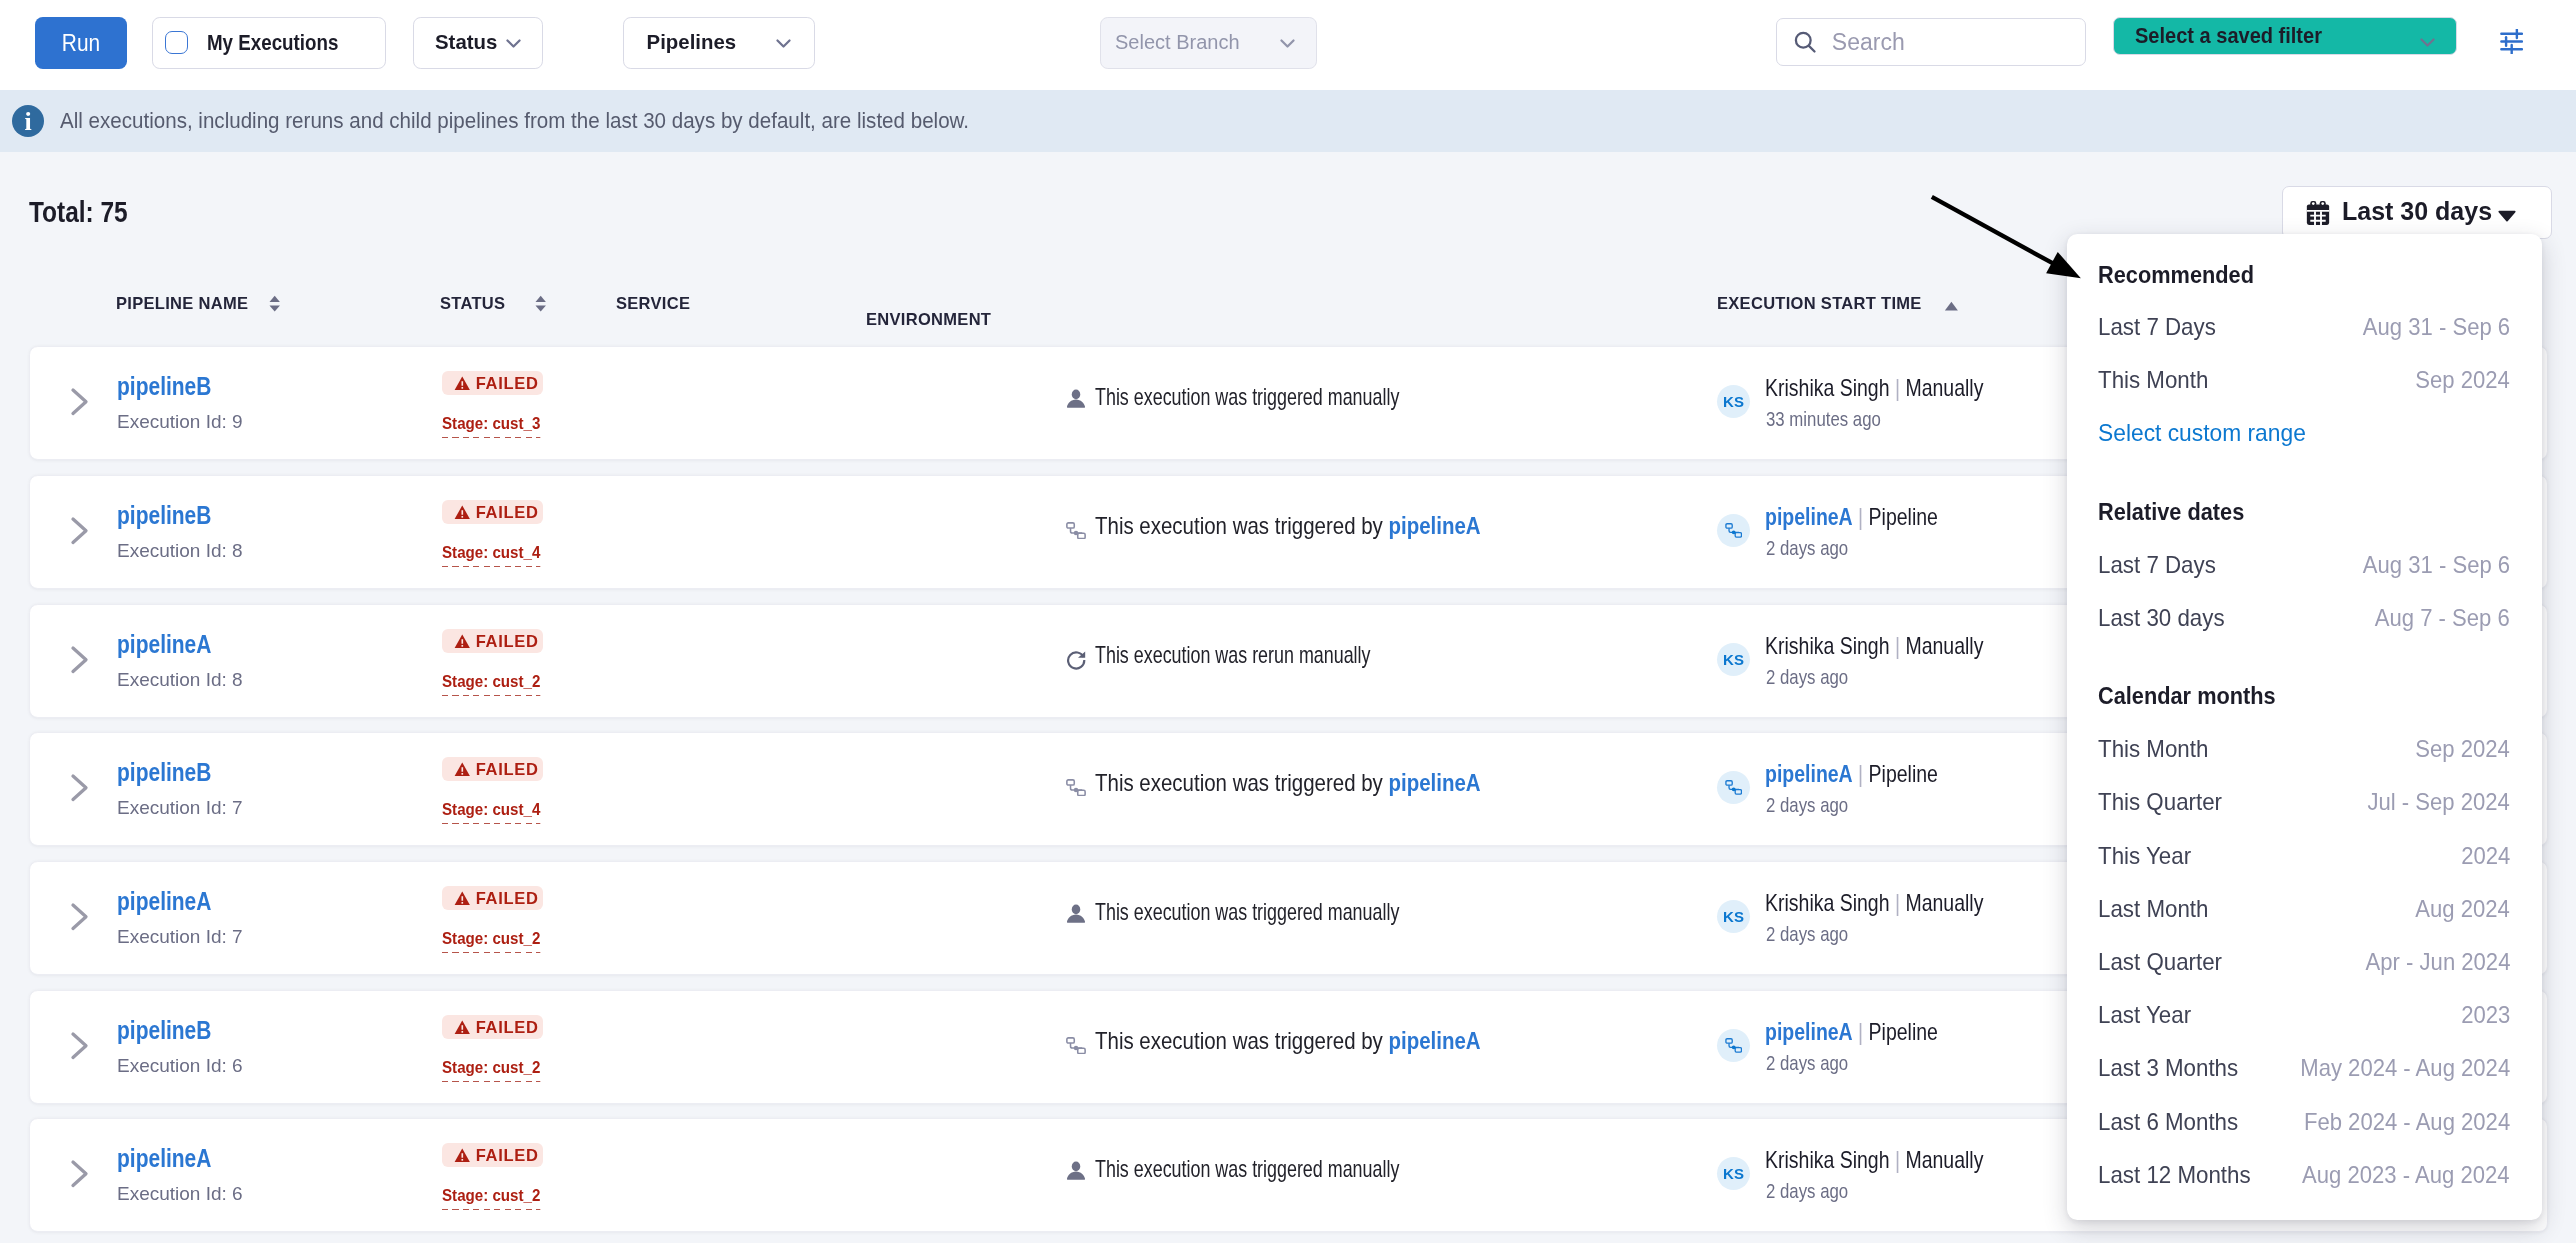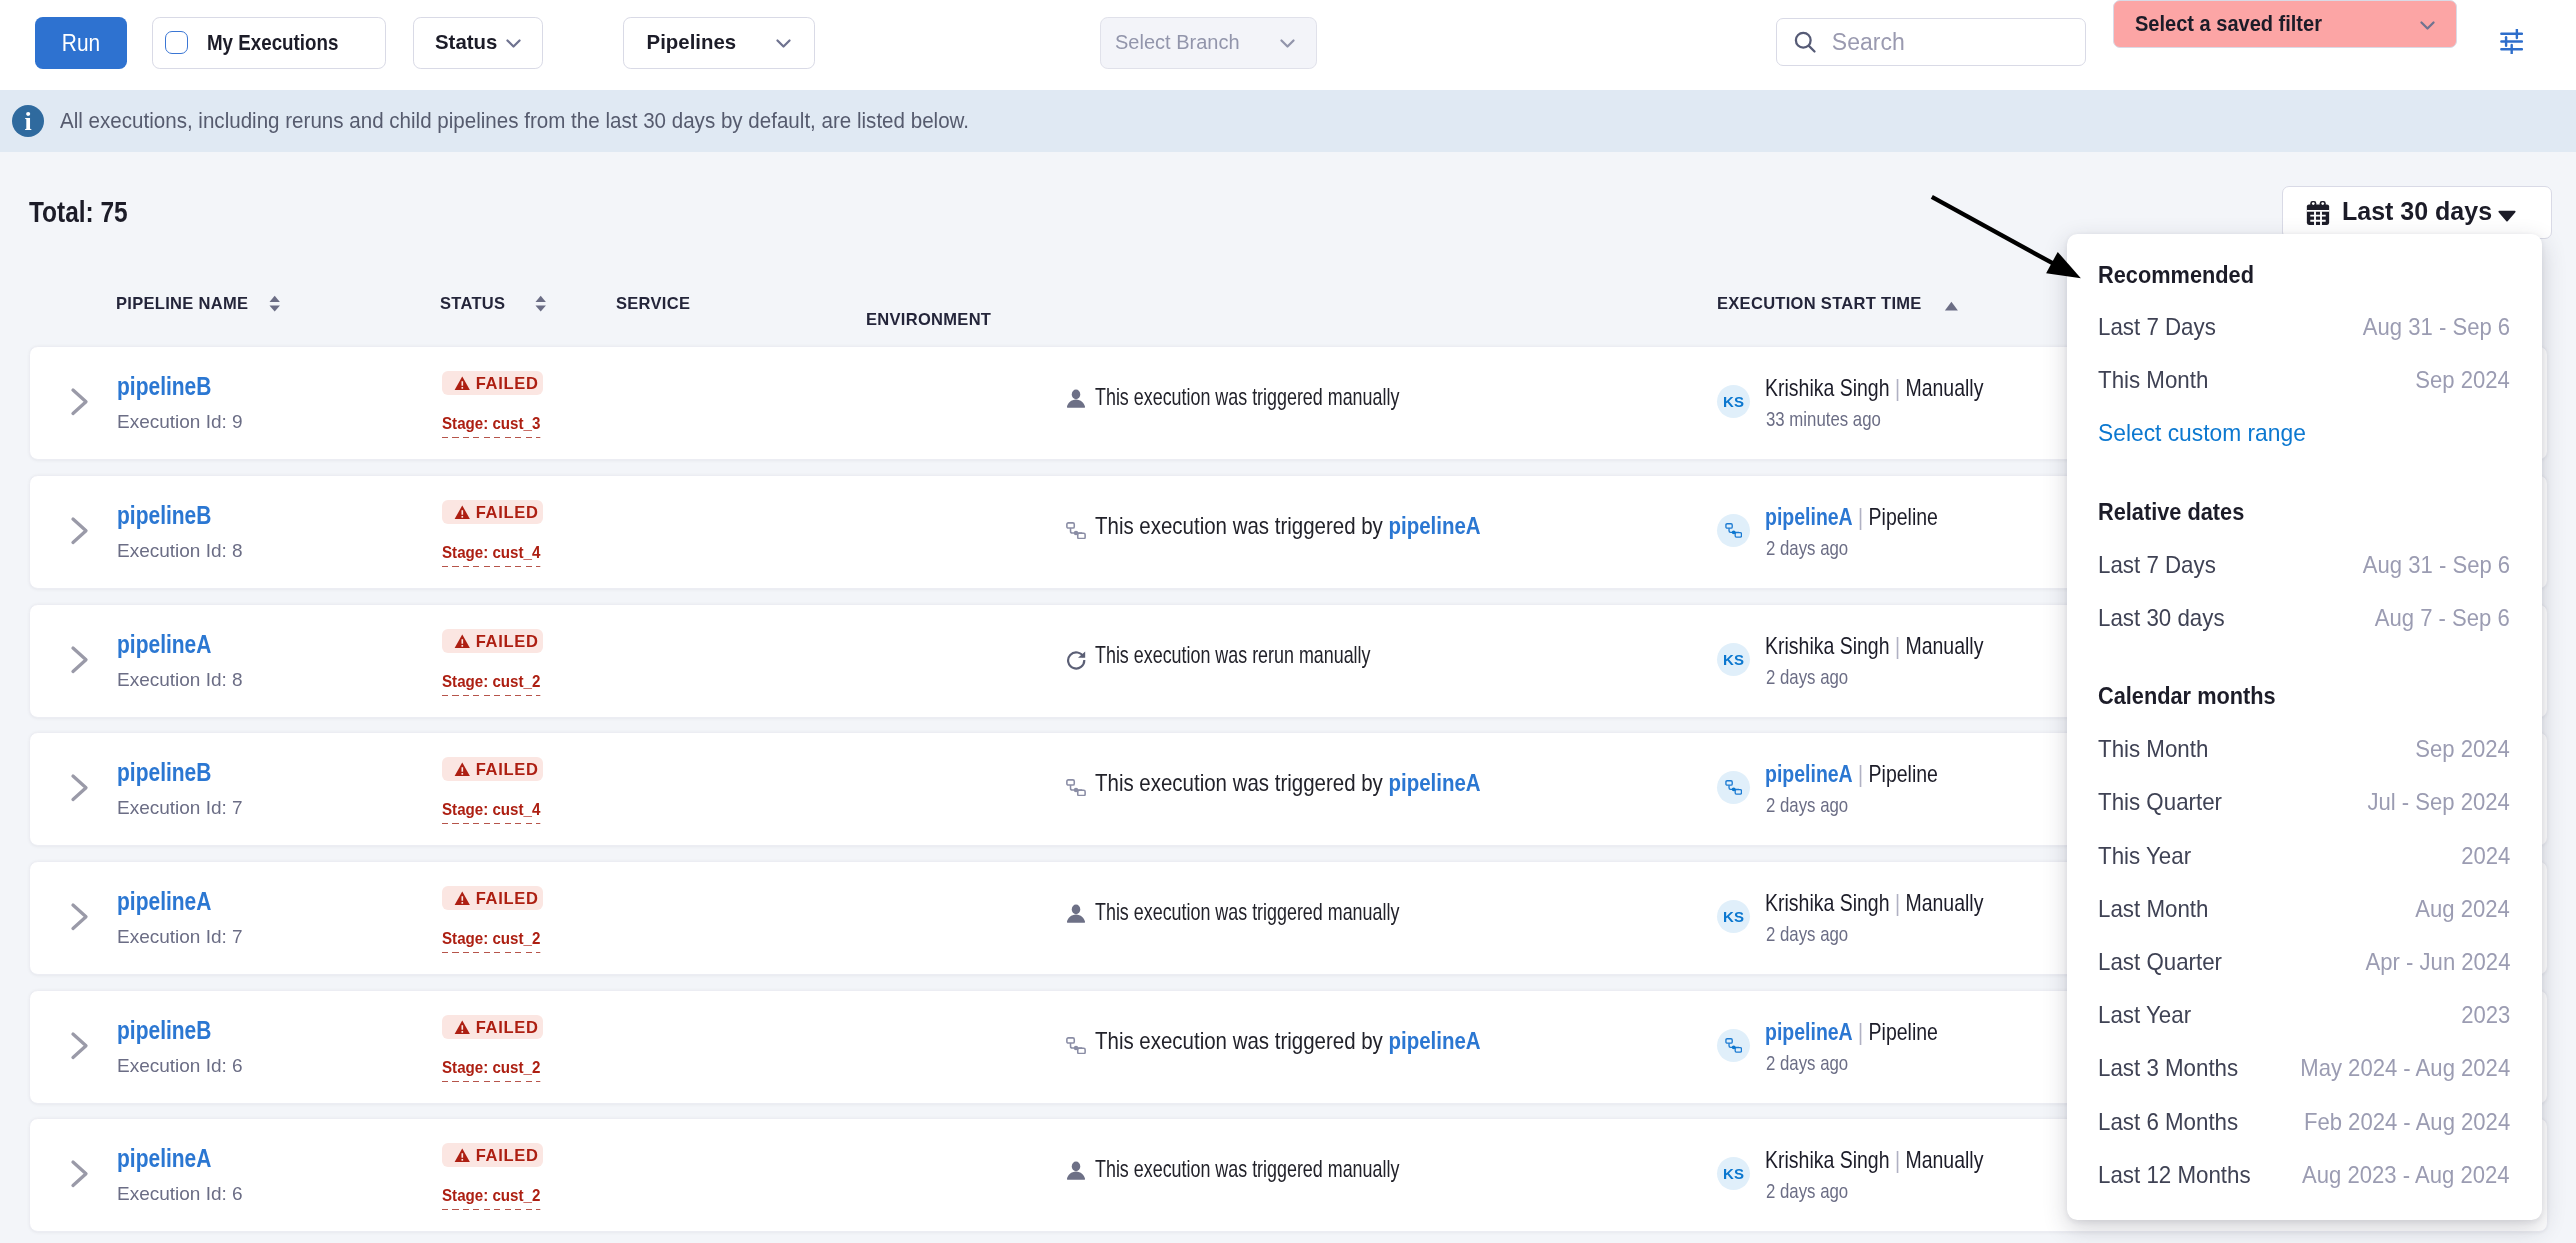--- a/index.html
+++ b/index.html
@@ -86,21 +86,21 @@
       </svg>
   </div>
 
   <div class="abs" style="left:1776px; top:18px; width:310px; height:48px; background:#fff; border:1.7px solid #d9dae6; border-radius:7px; display:flex; align-items:center;">
     <svg style="margin-left:14.8px;" width="26" height="26" viewBox="0 0 30 30">
         <circle cx="13" cy="13" r="8.5" fill="none" stroke="#565b76" stroke-width="2.6"></circle>
         <path d="M19.5 19.5 L26 26" stroke="#565b76" stroke-width="2.6" stroke-linecap="round"></path>
       </svg>
     <span style="margin-left:14px; font-size:23px; color:#9a9ab0;">Search</span>
   </div>
-  <div class="abs" style="left:2113px; top:0; width:344px; height:48px; background:#fca5a5; border:1.7px solid #d9dae6; border-radius:7px; display:flex; align-items:center;">
+  <div class="abs" style="left:2113px; top:17px; width:344px; height:38px; background:#14b8a6; border:1.7px solid #d9dae6; border-radius:7px; display:flex; align-items:center;">
     <span style="margin-left:21px; font-size:22px; font-weight:700; color:#1c1c28; white-space:nowrap; display:inline-block; transform:scaleX(0.91); transform-origin:0 50%;">Select a saved filter</span>
     <svg style="position:absolute; right:19px; top:14.8px;" width="19" height="19" viewBox="0 0 22 22">
         <path d="M4 7.5 L11 14.5 L18 7.5" fill="none" stroke="#6f7390" stroke-width="2.6" stroke-linecap="round" stroke-linejoin="round"></path>
       </svg>
   </div>
   <svg class="abs" style="left:2500px; top:29px;" width="23.4" height="25" viewBox="0 0 27 29">
     <g stroke="#2e6ecb" stroke-width="2.8" stroke-linecap="round">
       <path d="M1.5 5.5 L25.5 5.5"></path>
         <path d="M19.5 0.5 L19.5 10.5"></path>
       <path d="M1.5 14.5 L25.5 14.5"></path>

